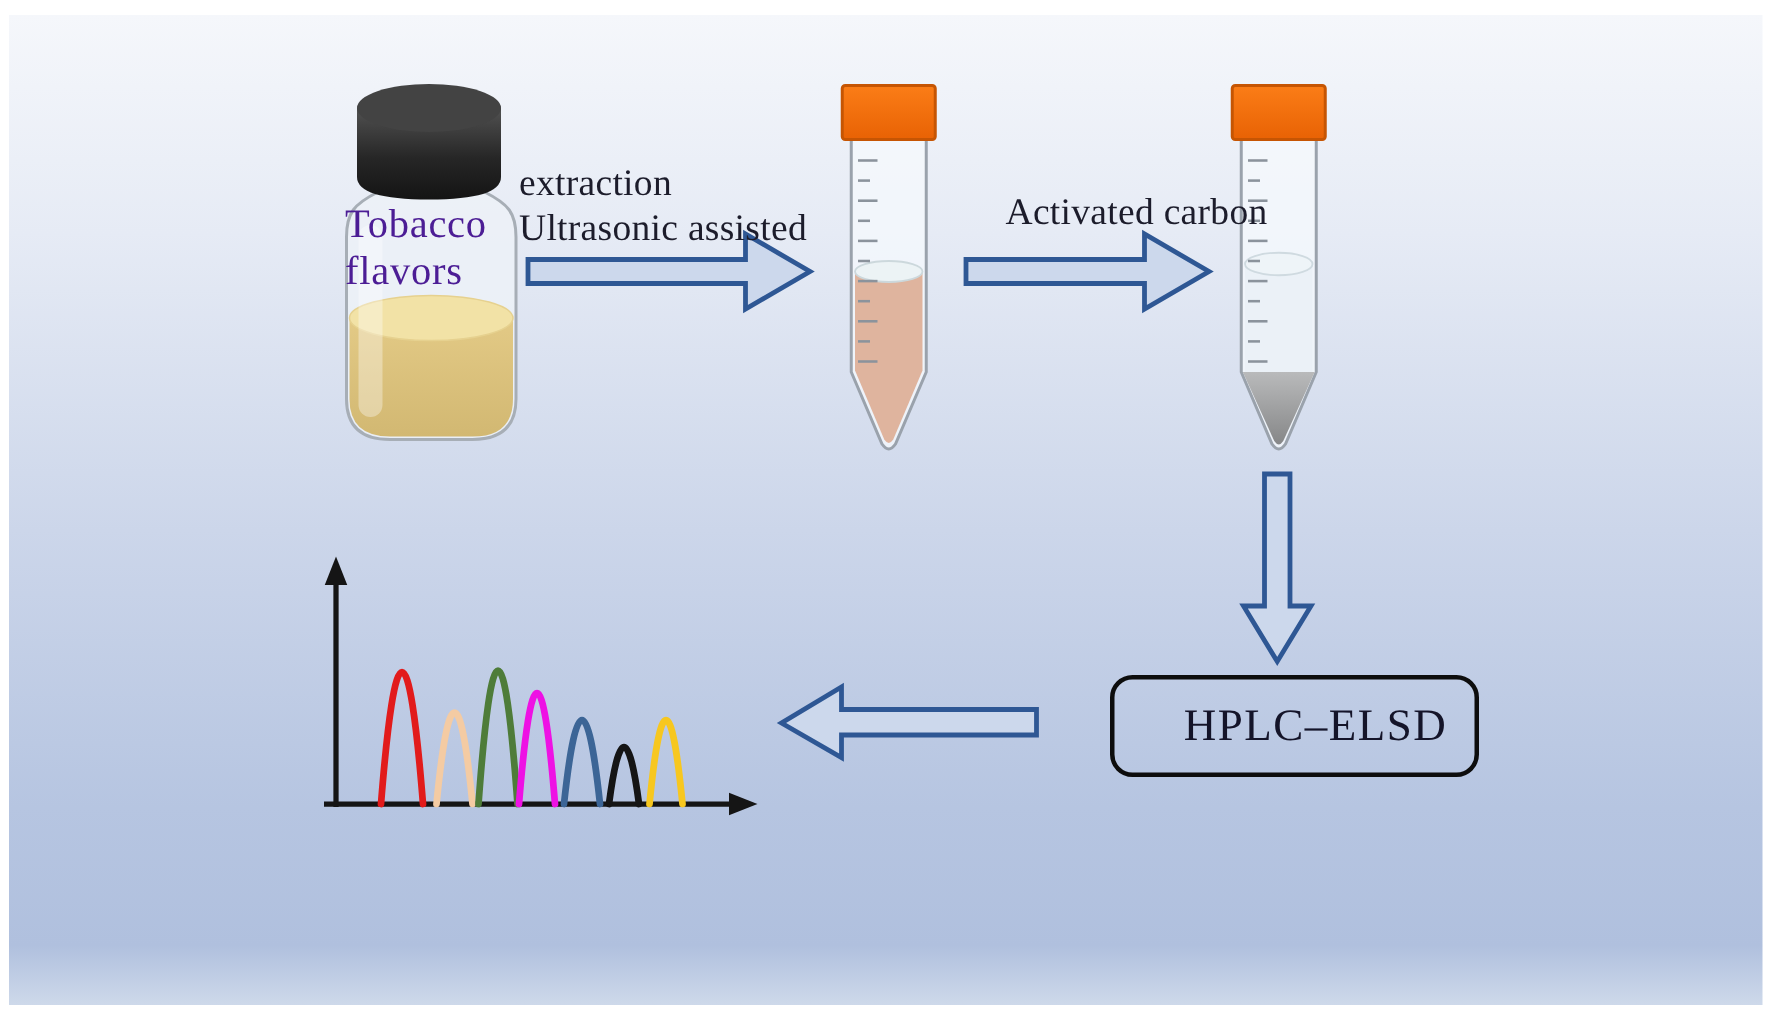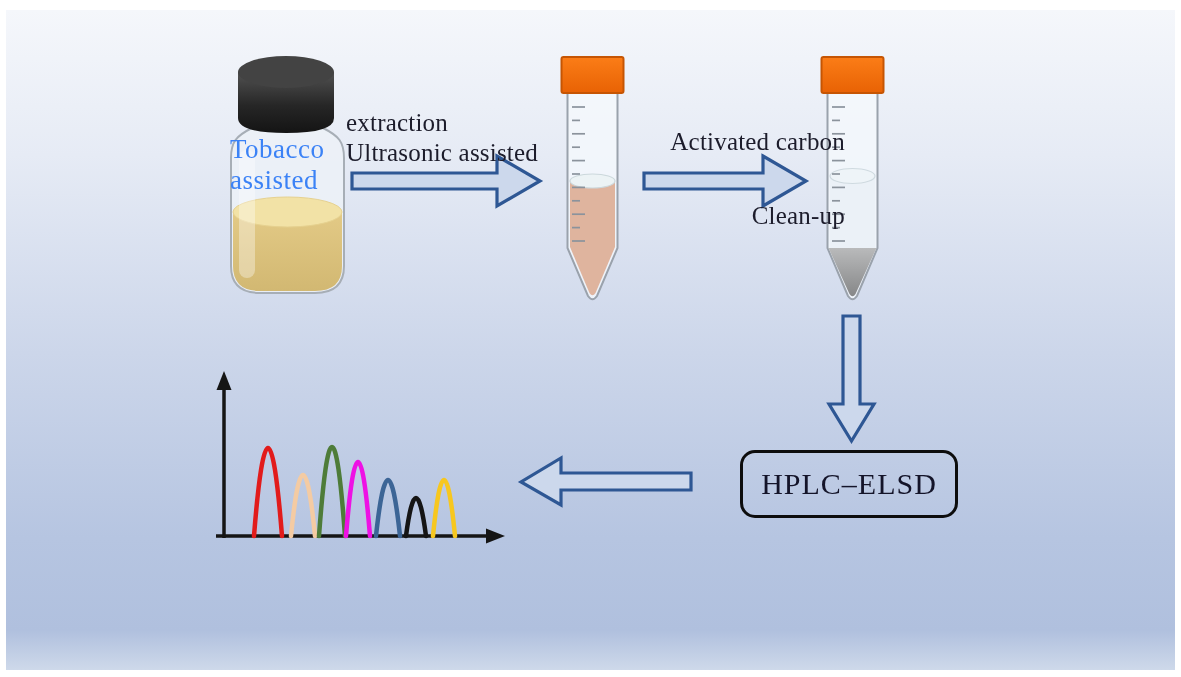--- a/index.html
+++ b/index.html
@@ -13,27 +13,27 @@
     background:linear-gradient(180deg,#f5f7fb 0%,#e6ebf5 22%,#ccd6ea 52%,#b6c5e1 80%,#b0c0de 94%,#ced9ea 100%);
   }
   svg.art{position:absolute;left:0;top:0;}
   .label{
     position:absolute;color:#1c1c2b;font-size:25px;line-height:30px;
     letter-spacing:0.2px;white-space:nowrap;
   }
   .label.centered{text-align:right;white-space:normal;}
   .vial-label{
     position:absolute;left:230px;top:134px;font-size:27px;line-height:31px;
-    color:#3b82f6;letter-spacing:0.5px;
+    color:#4c1d95;letter-spacing:0.5px;
   }
   .hplc-box{
     position:absolute;left:740px;top:450px;width:212px;height:62px;
     border:3.5px solid #0d0d0d;border-radius:15px;
     display:flex;align-items:center;justify-content:center;
-    font-size:30px;color:#141429;letter-spacing:1px;
+    font-size:30px;color:#141429;letter-spacing:1px;padding-left:28px;
   }
 </style>
 </head>
 <body>
 
 <div class="canvas">
   <div class="bg"></div>
 
   <svg class="art" width="1181" height="677" viewBox="0 0 1181 677">
     <defs>
@@ -134,28 +134,27 @@
           <path d="M 346 536 Q 358 388 370 536" fill="none" stroke="#ee11e4" stroke-width="4.5" stroke-linecap="round"></path>
           <path d="M 376 536 Q 388 424 400 536" fill="none" stroke="#3c6596" stroke-width="4.5" stroke-linecap="round"></path>
           <path d="M 406 536 Q 416 460 426 536" fill="none" stroke="#151515" stroke-width="4.5" stroke-linecap="round"></path>
           <path d="M 433 536 Q 444 424 455 536" fill="none" stroke="#f7c71f" stroke-width="4.5" stroke-linecap="round"></path>
         </g>
     </g>
   </svg>
 
   <div class="vial-label">
     <div>Tobacco</div>
-    <div>assisted</div>
+    <div>flavors</div>
   </div>
 
   <div class="label" style="left:346px;top:108px;">
     <div>extraction</div>
     <div>Ultrasonic assisted</div>
   </div>
 
   <div class="label centered" style="left:605px;top:127px;width:240px;">Activated carbon</div>
 
-  <div class="label centered" style="left:605px;top:201px;width:240px;">Clean-up</div>
 
   <div class="hplc-box">
     <span>HPLC–ELSD</span>
   </div>
 </div>
 
 </body></html>

